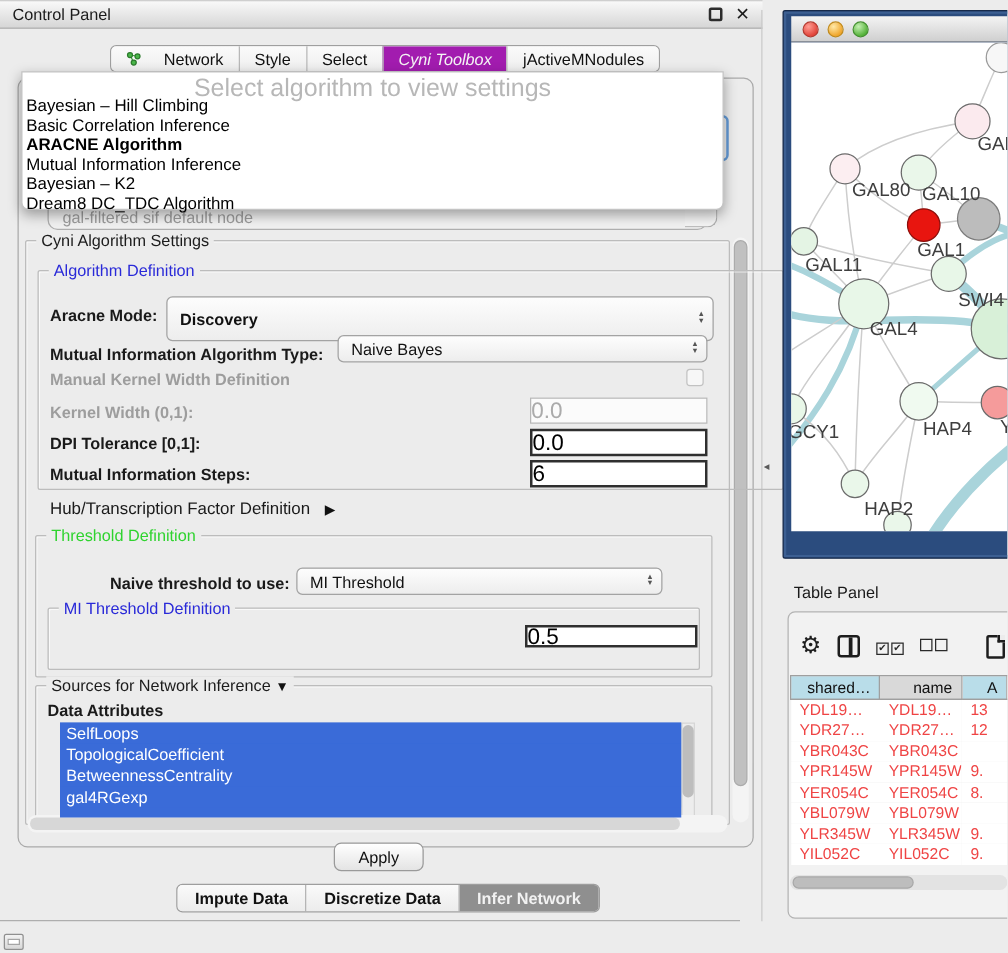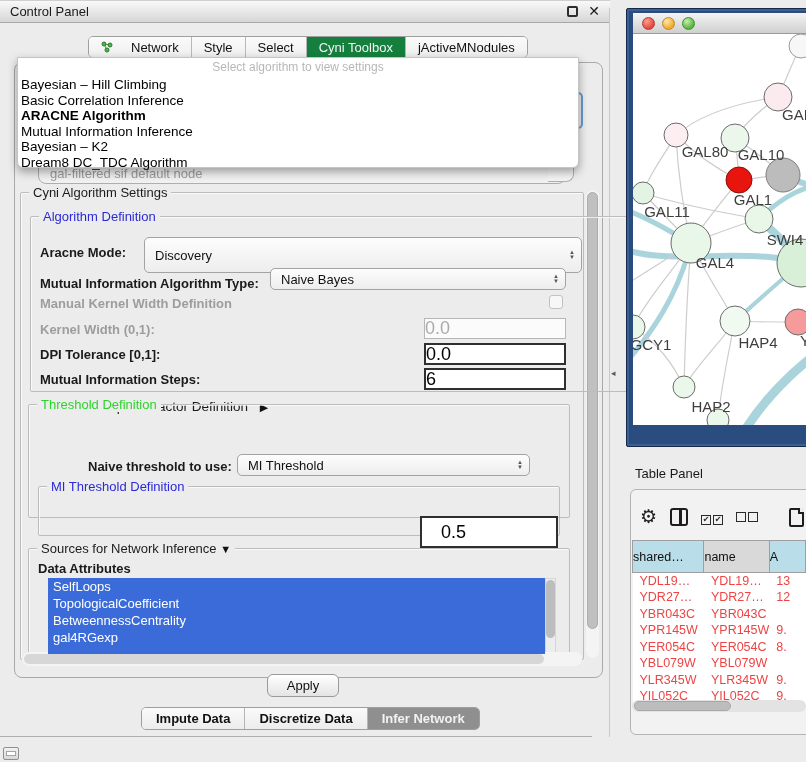--- a/index.html
+++ b/index.html
@@ -15,29 +15,29 @@
   .titlebar .spacer { flex:1; }
   .float-icon { width:11px; height:11px; border:2px solid #2c2c2c; border-radius:2px; margin-right:10px; }
   .close-icon { font-size:14px; font-weight:bold; color:#1a1a1a; line-height:11px; }
   .panel-edge { left:609px; top:8px; width:1px; height:729px; background:#c9c9c9; }
 
   
   .tabbar { left:88px; top:36px; height:22px; display:flex; border:1px solid #9f9f9f; border-radius:5px; overflow:hidden; background:#f6f6f6; }
   .tab { display:flex; align-items:center; gap:18px; padding:0 12px; font-size:13px; color:#111;
     border-left:1px solid #b8b8b8; background:linear-gradient(#fbfbfb,#eeeeee); white-space:nowrap; }
   .tab:first-child { border-left:none; }
-  .tab.sel { background:#15803d; color:#f4f4f4; }
+  .tab.sel { background:#a21caf; color:#f4f4f4;font-style:italic; }
 
   
   .content-box { left:14px; top:62px; width:589px; height:616px; border:1px solid #a9a9a9; border-radius:8px; }
 
   
   .popup { left:17px; top:57px; width:562px; height:111px; background:#ffffff;
     border:1px solid #c4c4c4; border-radius:0 0 6px 6px; box-shadow:0 4px 10px rgba(0,0,0,.35); z-index:40; padding-top:2px; }
-  .popup .ph { text-align:center; color:#b7b7b7; font-size:12px; height:17px; }
+  .popup .ph { text-align:center; color:#b7b7b7; font-size:20px; height:17px; }
   .dd-item { font-size:13.5px; color:#000; padding:0 4px 0 3px; height:15.5px; line-height:15.5px; white-space:nowrap; }
   .dd-item.bold { font-weight:bold; }
 
   
   .combo-fragment { left:38px; top:146px; width:528px; height:38px; border:1px solid #aeaeae; border-radius:8px; background:#f1f1f1; z-index:10; }
   .combo-fragment-text { left:50px; top:166px; font-size:13px; color:#9b9b9b; z-index:11; white-space:nowrap; }
   .stepper-fragment { left:563px; top:92px; width:20px; height:37px; border:2px solid #649bd8; border-radius:5px; background:#ececec; z-index:10; }
   .stepper-fragment2 { left:548px; top:158px; width:26px; height:24px; border:1px solid #aeaeae; border-radius:0 0 8px 0; border-top:none; border-left:none; background:#f4f4f4; z-index:10; }
 
   
@@ -107,21 +107,21 @@
   .tp-toolbar { left:640px; top:501px; width:166px; height:32px; display:flex; align-items:center; gap:13px; }
   .gear { font-size:19px; color:#1d1d1d; line-height:20px; }
   .cols-icon { width:18px; height:18px; border:2.5px solid #1d1d1d; border-radius:3px; position:relative; }
   .cols-icon div { position:absolute; left:50%; top:0; width:2.5px; height:100%; background:#1d1d1d; }
   .cbx { width:10px; height:10px; border:1.5px solid #2a2a2a; display:inline-flex; align-items:center; justify-content:center; font-size:8px; color:#2a2a2a; }
   .cbx + .cbx { margin-left:2px; }
   .file-icon { width:15px; height:19px; border:2px solid #1d1d1d; border-radius:2px; position:relative; background:#f2f2f2; }
   .file-icon div { position:absolute; right:-2px; top:-2px; width:6px; height:6px; background:#ececec; border-left:2px solid #1d1d1d; border-bottom:2px solid #1d1d1d; }
 
   table.tp { position:absolute; left:632px; top:540px; border-collapse:collapse; table-layout:fixed; font-size:12.5px; }
-  table.tp th { height:32px; font-weight:normal; color:#111; border:1px solid #9f9f9f; text-align:left; padding-right:7px; overflow:hidden; white-space:nowrap; }
+  table.tp th { height:19px; font-weight:normal; color:#111; border:1px solid #9f9f9f; text-align:right; padding-right:7px; overflow:hidden; white-space:nowrap; }
   table.tp th.blue { background:#b9dde9; }
   table.tp th.gray { background:#d9d9d9; }
   table.tp td { height:16.5px; background:#ffffff; color:#ef4444; padding-left:7px; white-space:nowrap; overflow:hidden; }
   .tp-hscroll-track { left:632px; top:700px; width:174px; height:12px; background:#e3e3e3; border-radius:6px; }
   .tp-hscroll-thumb { left:634px; top:701px; width:97px; height:10px; background:#bdbdbd; border-radius:5px; border:1px solid #a8a8a8; }
 </style>
 </head>
 <body>
 
 <div id="root">
@@ -181,21 +181,21 @@
   <div class="grp" style="left:20px; top:192px; width:564px; height:468px;">
     <span class="grp-title t-black">Cyni Algorithm Settings</span>
   </div>
   <div class="abs vscroll-track"></div>
   <div class="abs vscroll-thumb"></div>
 
   <div class="grp" style="left:30px; top:216px; width:597px; height:176px;">
     <span class="grp-title t-blue">Algorithm Definition</span>
   </div>
   <div class="lbl" style="left:40px; top:245px;">Aracne Mode:</div>
-  <div class="combo" style="left:144px; top:237px; width:438px; height:36px;">
+  <div class="combo" style="left:133px; top:237px; width:438px; height:36px;font-weight:bold;">
     <span>Discovery</span>
     <span class="arrows">
         <span>▲</span>
         <span>▼</span>
       </span>
   </div>
   <div class="lbl" style="left:40px; top:276px;">Mutual Information Algorithm Type:</div>
   <div class="combo" style="left:270px; top:268px; width:296px; height:22px;">
     <span>Naive Bayes</span>
     <span class="arrows">
@@ -216,35 +216,35 @@
   <div class="lbl" style="left:40px; top:372px;">Mutual Information Steps:</div>
   <div class="field en" style="left:424px; top:368px; width:142px; height:22px;">
     <span>6</span>
   </div>
 
   <div class="lbl plain" style="left:40px; top:399px; font-size:13.5px;">
     <span>Hub/Transcription Factor Definition</span>
     <span class="tri" style="margin-left:8px;">▶</span>
   </div>
 
-  <div class="grp" style="left:28px; top:404px; width:542px; height:114px;">
+  <div class="grp" style="left:28px; top:428px; width:542px; height:114px;">
     <span class="grp-title t-green">Threshold Definition</span>
   </div>
   <div class="lbl" style="left:88px; top:459px;">Naive threshold to use:</div>
   <div class="combo" style="left:237px; top:454px; width:293px; height:22px;">
     <span>MI Threshold</span>
     <span class="arrows">
         <span>▲</span>
         <span>▼</span>
       </span>
   </div>
   <div class="grp" style="left:38px; top:486px; width:522px; height:50px;">
     <span class="grp-title t-blue">MI Threshold Definition</span>
   </div>
-  <div class="field en" style="left:420px; top:516px; width:138px; height:32px;padding-left:19px;">
+  <div class="field en" style="left:420px; top:500px; width:138px; height:18px;">
     <span>0.5</span>
   </div>
 
   <div class="grp" style="left:28px; top:548px; width:542px; height:112px;">
     <span class="grp-title t-black">
       <span>Sources for Network Inference</span>
       <span class="tri">▼</span>
     </span>
   </div>
   <div class="lbl" style="left:38px; top:561px;">Data Attributes</div>

